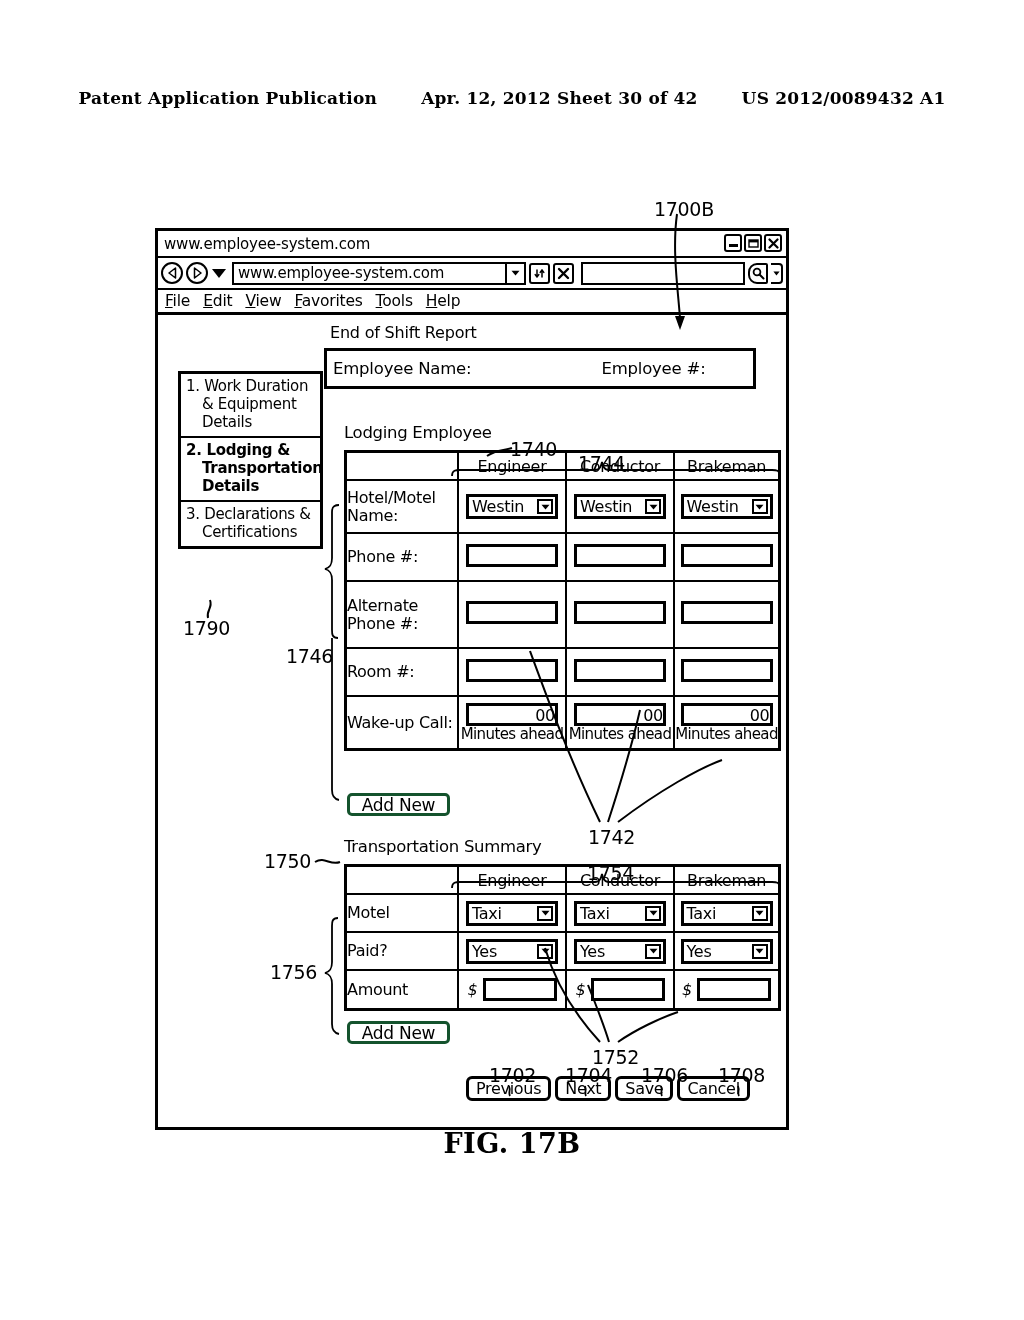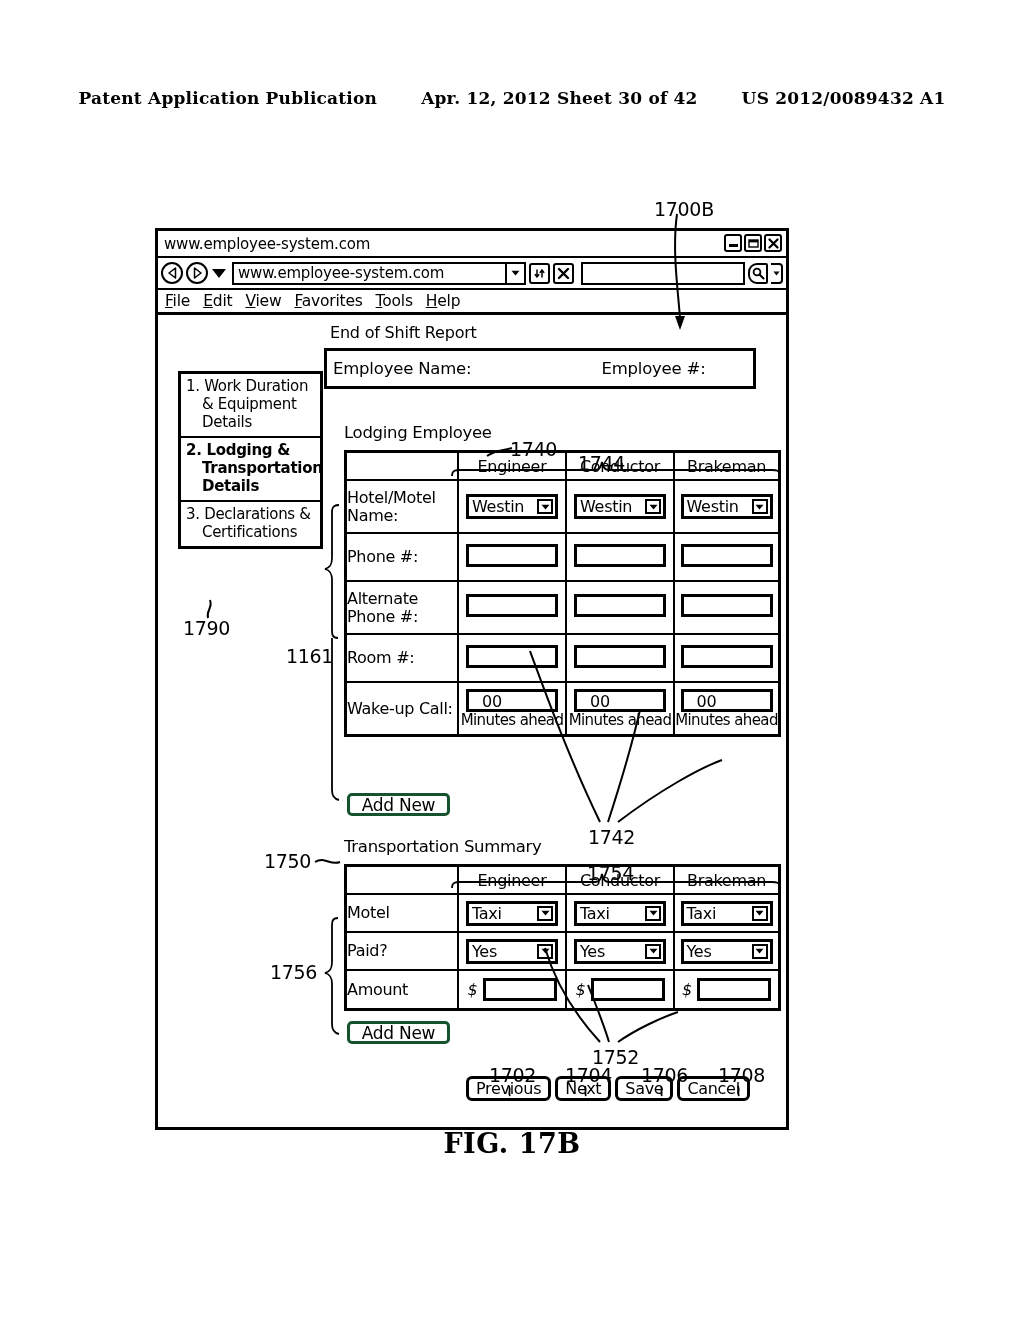--- a/index.html
+++ b/index.html
@@ -322,24 +322,24 @@
 
   .tinput {
     display: inline-block;
     width: 92px;
     height: 23px;
     border: 3px solid #000;
     box-sizing: border-box;
     background: #fff;
   }
   .tinput.filled {
-    text-align: left;
+    text-align: right;
     font-size: 16px;
     line-height: 19px;
-    padding-left: 13px;
+    padding-left: 3px;
     letter-spacing: -0.3px;
   }
   .wake-wrap { padding: 2px 0 1px 0; }
   .wake-sub {
     font-size: 15px;
     text-align: center;
     letter-spacing: -0.6px;
     line-height: 16px;
   }
   .amt-wrap {
@@ -564,21 +564,21 @@
         </tr>
 
         <tr>
           <td class="rowlabel" style="height:48px">Phone #:</td>
           <td class="cell"><span class="tinput"></span></td>
           <td class="cell"><span class="tinput"></span></td>
           <td class="cell"><span class="tinput"></span></td>
         </tr>
 
         <tr>
-          <td class="rowlabel" style="height:53px">Alternate Phone #:</td>
+          <td class="rowlabel" style="height:67px">Alternate Phone #:</td>
           <td class="cell"><span class="tinput"></span></td>
           <td class="cell"><span class="tinput"></span></td>
           <td class="cell"><span class="tinput"></span></td>
         </tr>
 
         <tr>
           <td class="rowlabel" style="height:48px">Room #:</td>
           <td class="cell"><span class="tinput"></span></td>
           <td class="cell"><span class="tinput"></span></td>
           <td class="cell"><span class="tinput"></span></td>
@@ -762,21 +762,21 @@
     <path d="M509 1086 C 511 1091, 508 1092, 510 1096" stroke="#000" stroke-width="1.8" fill="none"></path>
     <path d="M585 1086 C 587 1091, 584 1092, 586 1096" stroke="#000" stroke-width="1.8" fill="none"></path>
     <path d="M661 1086 C 663 1091, 660 1092, 662 1096" stroke="#000" stroke-width="1.8" fill="none"></path>
     <path d="M738 1086 C 740 1091, 737 1092, 739 1096" stroke="#000" stroke-width="1.8" fill="none"></path>
   </svg>
 
   <div class="ref" style="left:654px; top:198px;">1700B</div>
   <div class="ref" style="left:183px; top:617px;">1790</div>
   <div class="ref" style="left:510px; top:438px;">1740</div>
   <div class="ref" style="left:578px; top:452px;">1744</div>
-  <div class="ref" style="left:286px; top:645px;">1161</div>
+  <div class="ref" style="left:286px; top:645px;">1746</div>
   <div class="ref" style="left:588px; top:826px;">1742</div>
   <div class="ref" style="left:264px; top:850px;">1750</div>
   <div class="ref" style="left:587px; top:862px;">1754</div>
   <div class="ref" style="left:270px; top:961px;">1756</div>
   <div class="ref" style="left:592px; top:1046px;">1752</div>
   <div class="ref" style="left:489px; top:1064px;">1702</div>
   <div class="ref" style="left:565px; top:1064px;">1704</div>
   <div class="ref" style="left:641px; top:1064px;">1706</div>
   <div class="ref" style="left:718px; top:1064px;">1708</div>
 </div>

